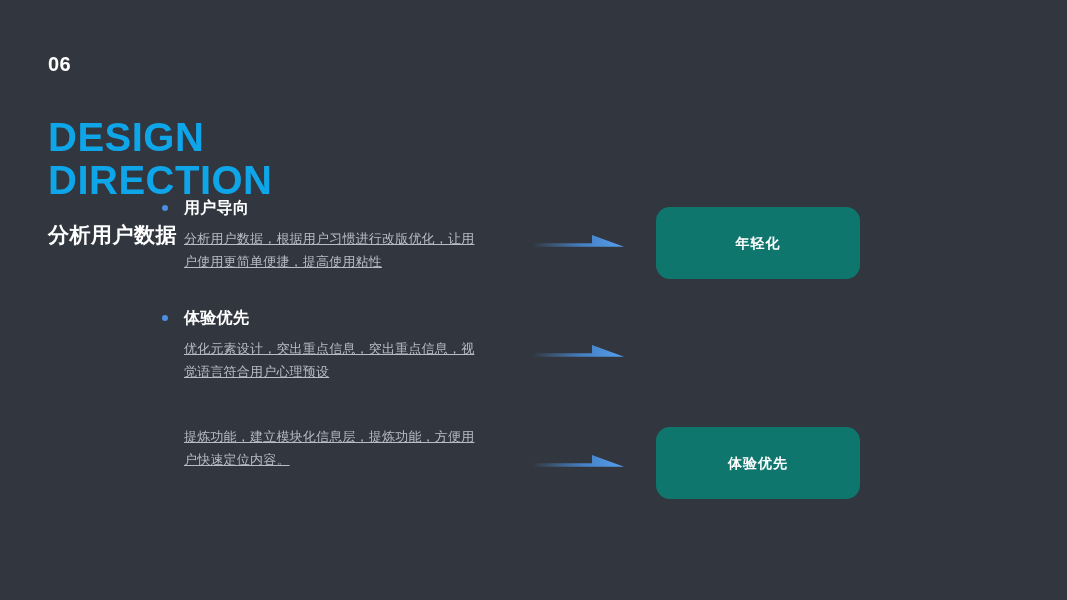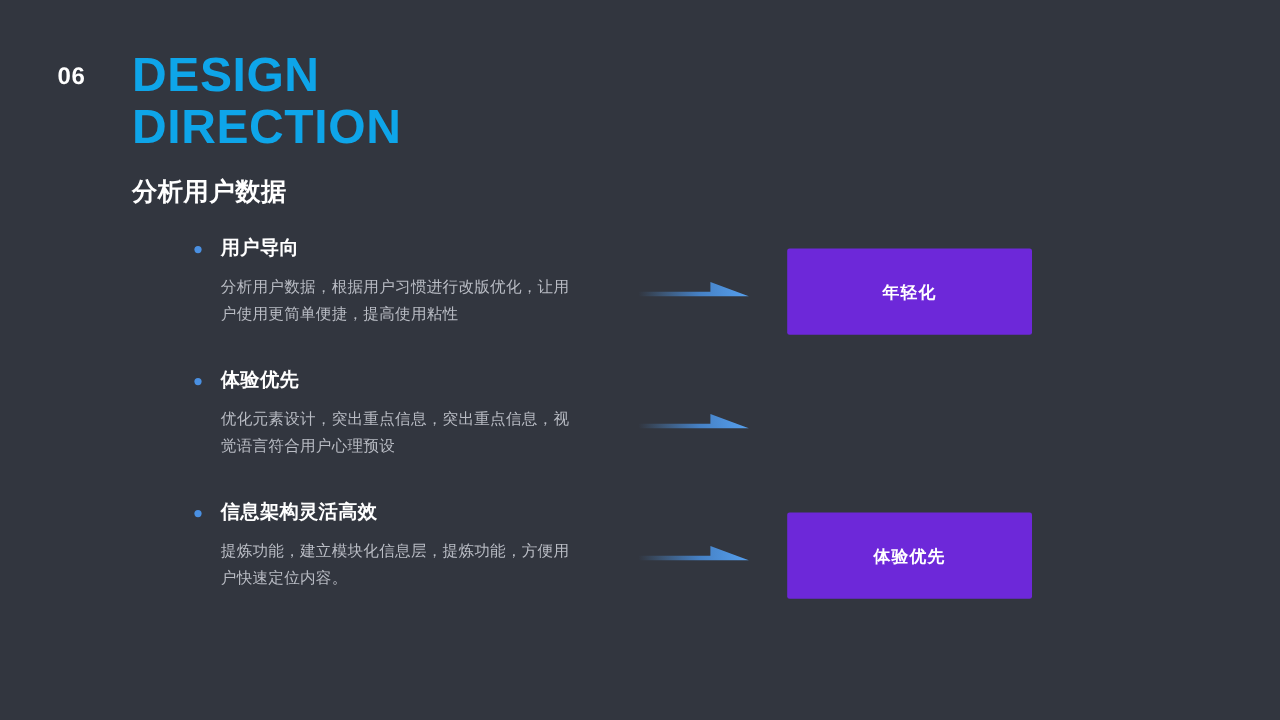--- a/index.html
+++ b/index.html
@@ -22,20 +22,21 @@
     background: #32363f;
   }
 
   
   .header {
     position: absolute;
     left: 48px;
     top: 42px;
     display: flex;
     align-items: flex-start;
+    flex-direction: column;
   }
   .section-number {
     color: #ffffff;
     font-size: 20px;
     font-weight: bold;
     letter-spacing: 0.5px;
     line-height: 1;
     padding-top: 12px;
     width: 62px;
     flex: 0 0 62px;
@@ -107,20 +108,21 @@
     letter-spacing: 0.3px;
   }
   .bullet-desc {
     color: #b9bcc4;
     font-size: 13px;
     line-height: 1.75;
     margin-left: 22px;
     margin-top: 9px;
     letter-spacing: 0.2px;
     max-width: 300px;
+    text-decoration: underline;
   }
 
   
   .arrow-wrap {
     position: absolute;
     left: 532px;
     top: 32px;
     width: 96px;
     height: 24px;
   }
@@ -128,22 +130,22 @@
     display: block;
   }
 
   
   .pill {
     position: absolute;
     left: 656px;
     top: 10px;
     width: 204px;
     height: 72px;
-    background: #6d28d9;
-    border-radius: 2px;
+    background: #0f766e;
+    border-radius: 14px;
     display: flex;
     align-items: center;
     justify-content: center;
   }
   .pill-label {
     color: #ffffff;
     font-size: 14px;
     font-weight: bold;
     letter-spacing: 1px;
     line-height: 1;
@@ -209,24 +211,20 @@
               <stop offset="100%" stop-color="#56a0ee"></stop>
             </linearGradient>
           </defs>
           <path d="M0,14.2 L60,14.2 L60,6 L92,17.8 L60,17.8 L60,17.8 L0,17.8 Z" fill="url(#ag2)"></path>
         </svg>
       </div>
     </div>
 
     <div class="row row-3">
       <div class="text-col">
-        <div class="bullet-line">
-          <span class="bullet-dot"></span>
-          <span class="bullet-heading">信息架构灵活高效</span>
-        </div>
         <div class="bullet-desc">提炼功能，建立模块化信息层，提炼功能，方便用户快速定位内容。</div>
       </div>
       <div class="arrow-wrap">
         <svg width="96" height="24" viewBox="0 0 96 24">
           <defs>
             <linearGradient id="ag3" x1="0" y1="0" x2="1" y2="0">
               <stop offset="0%" stop-color="#32363f"></stop>
               <stop offset="22%" stop-color="#3c5573"></stop>
               <stop offset="55%" stop-color="#4580c4"></stop>
               <stop offset="100%" stop-color="#56a0ee"></stop>

